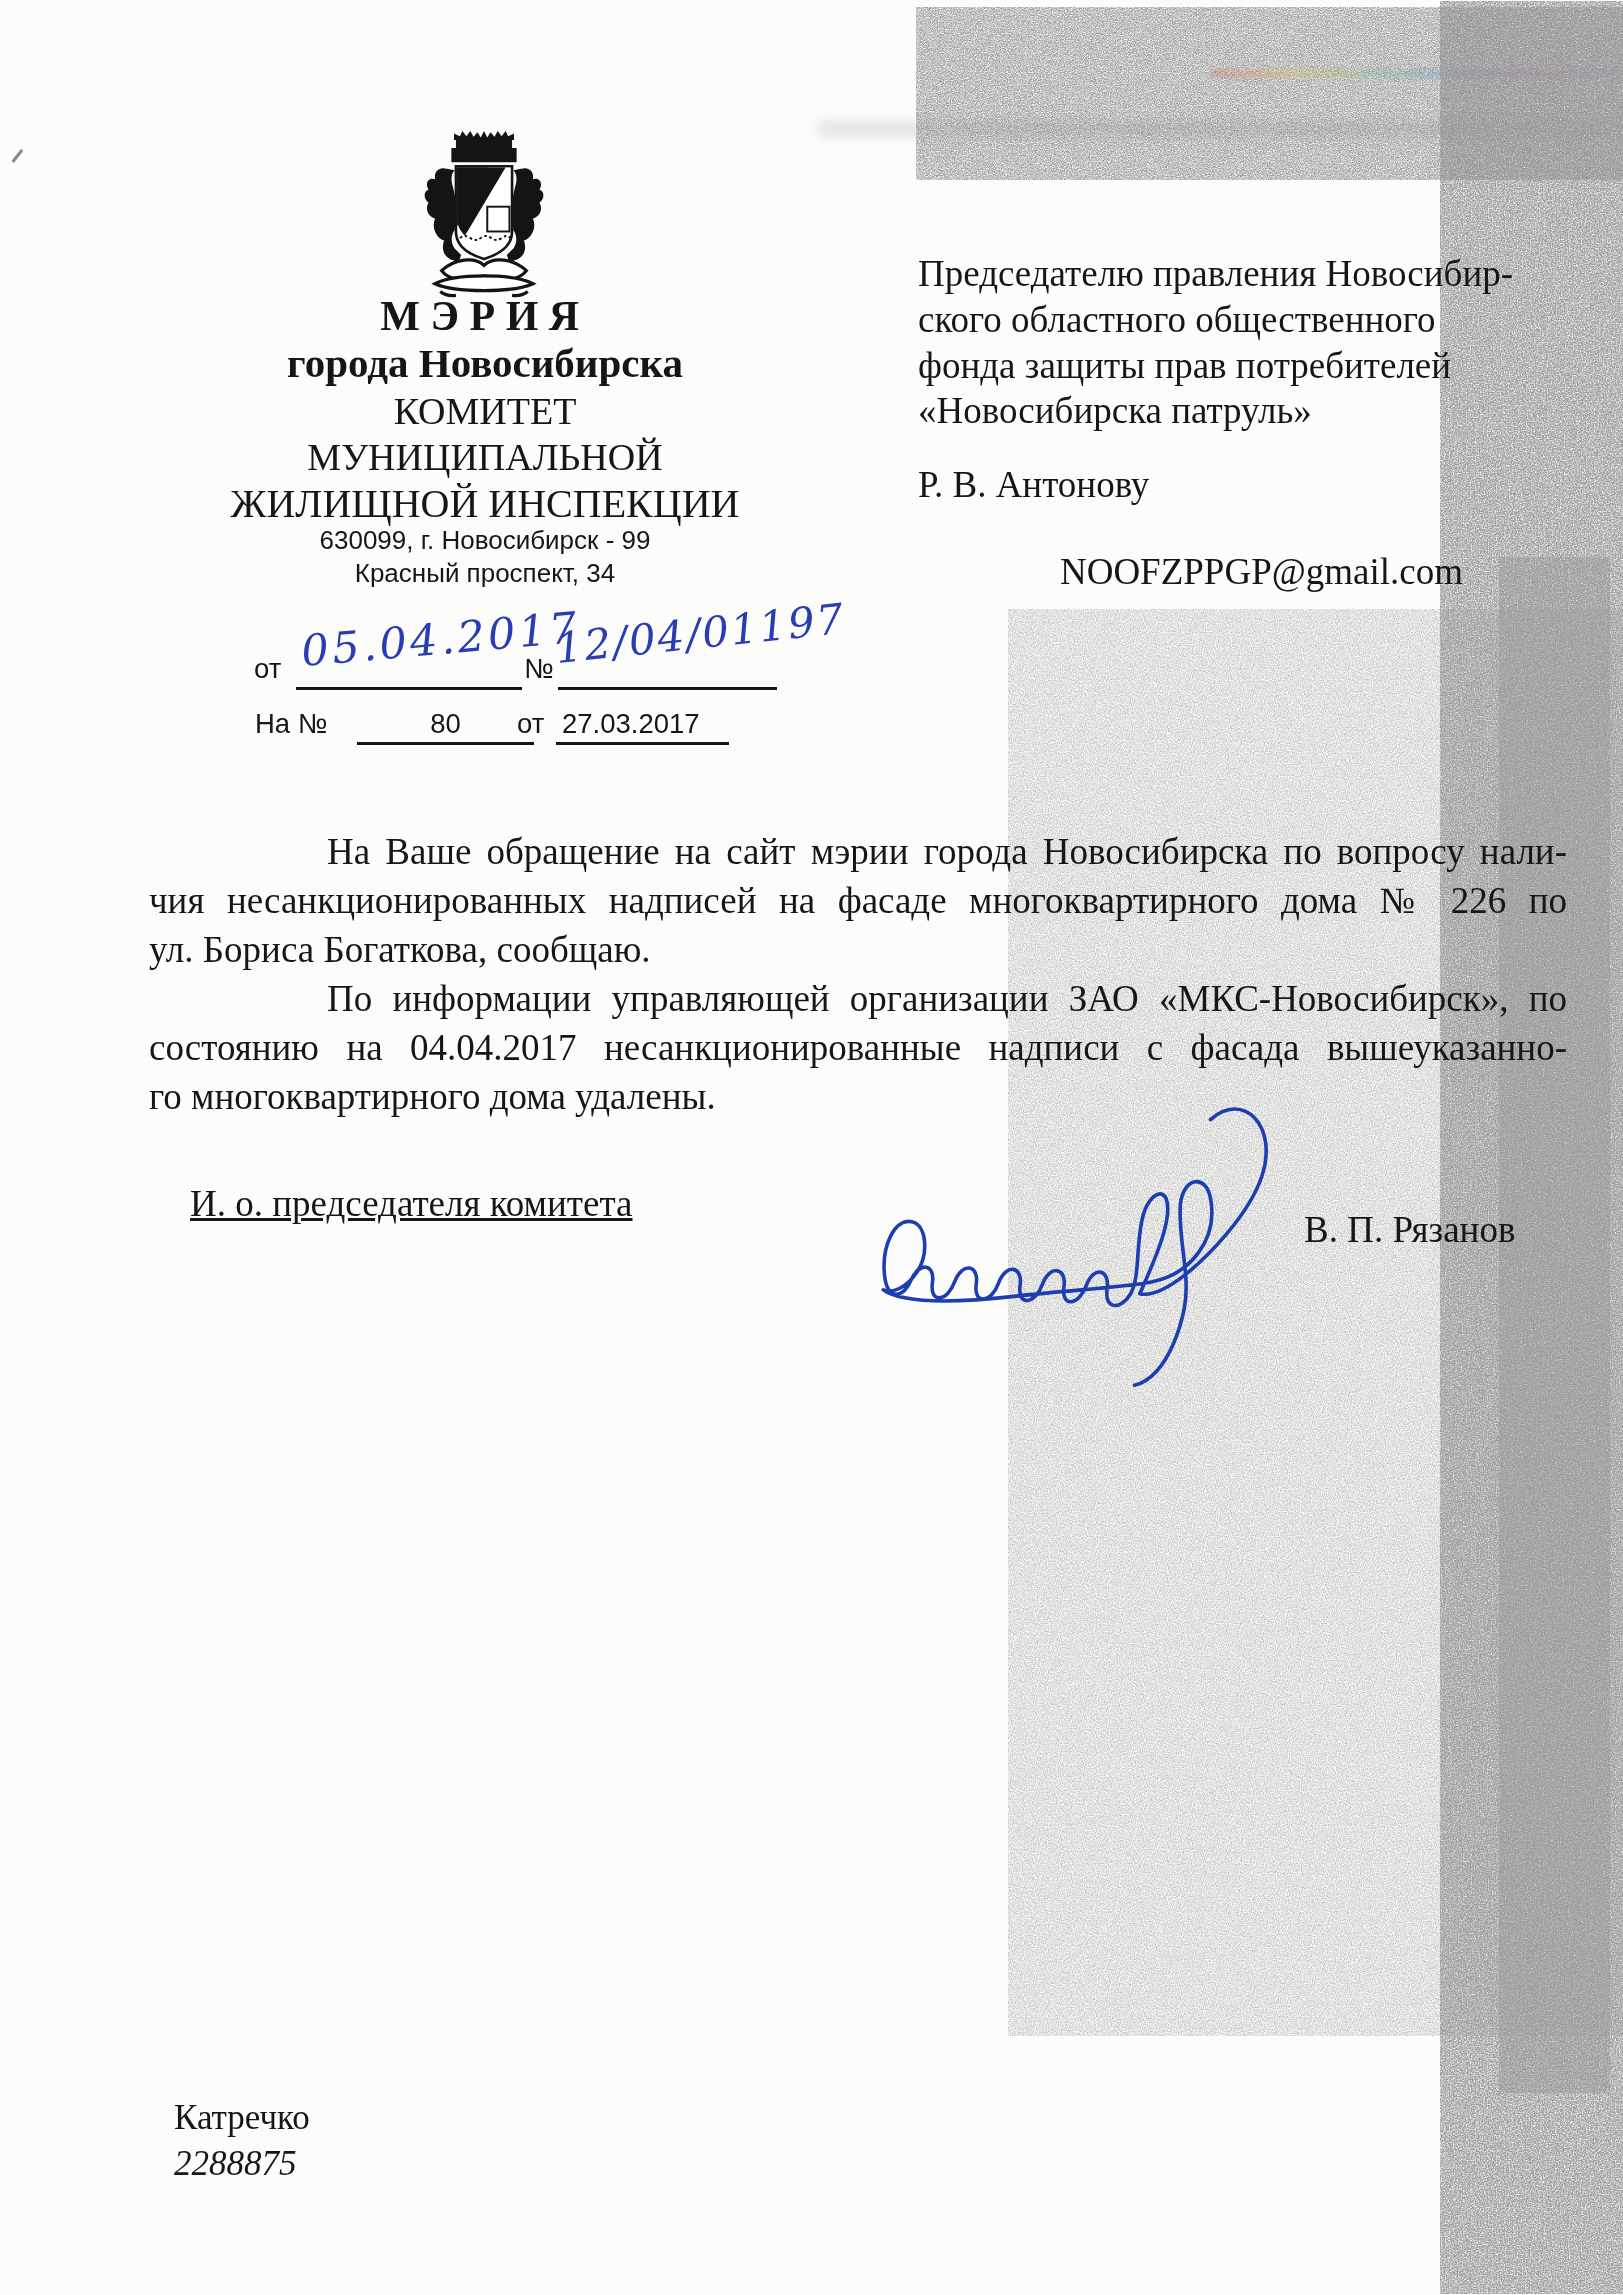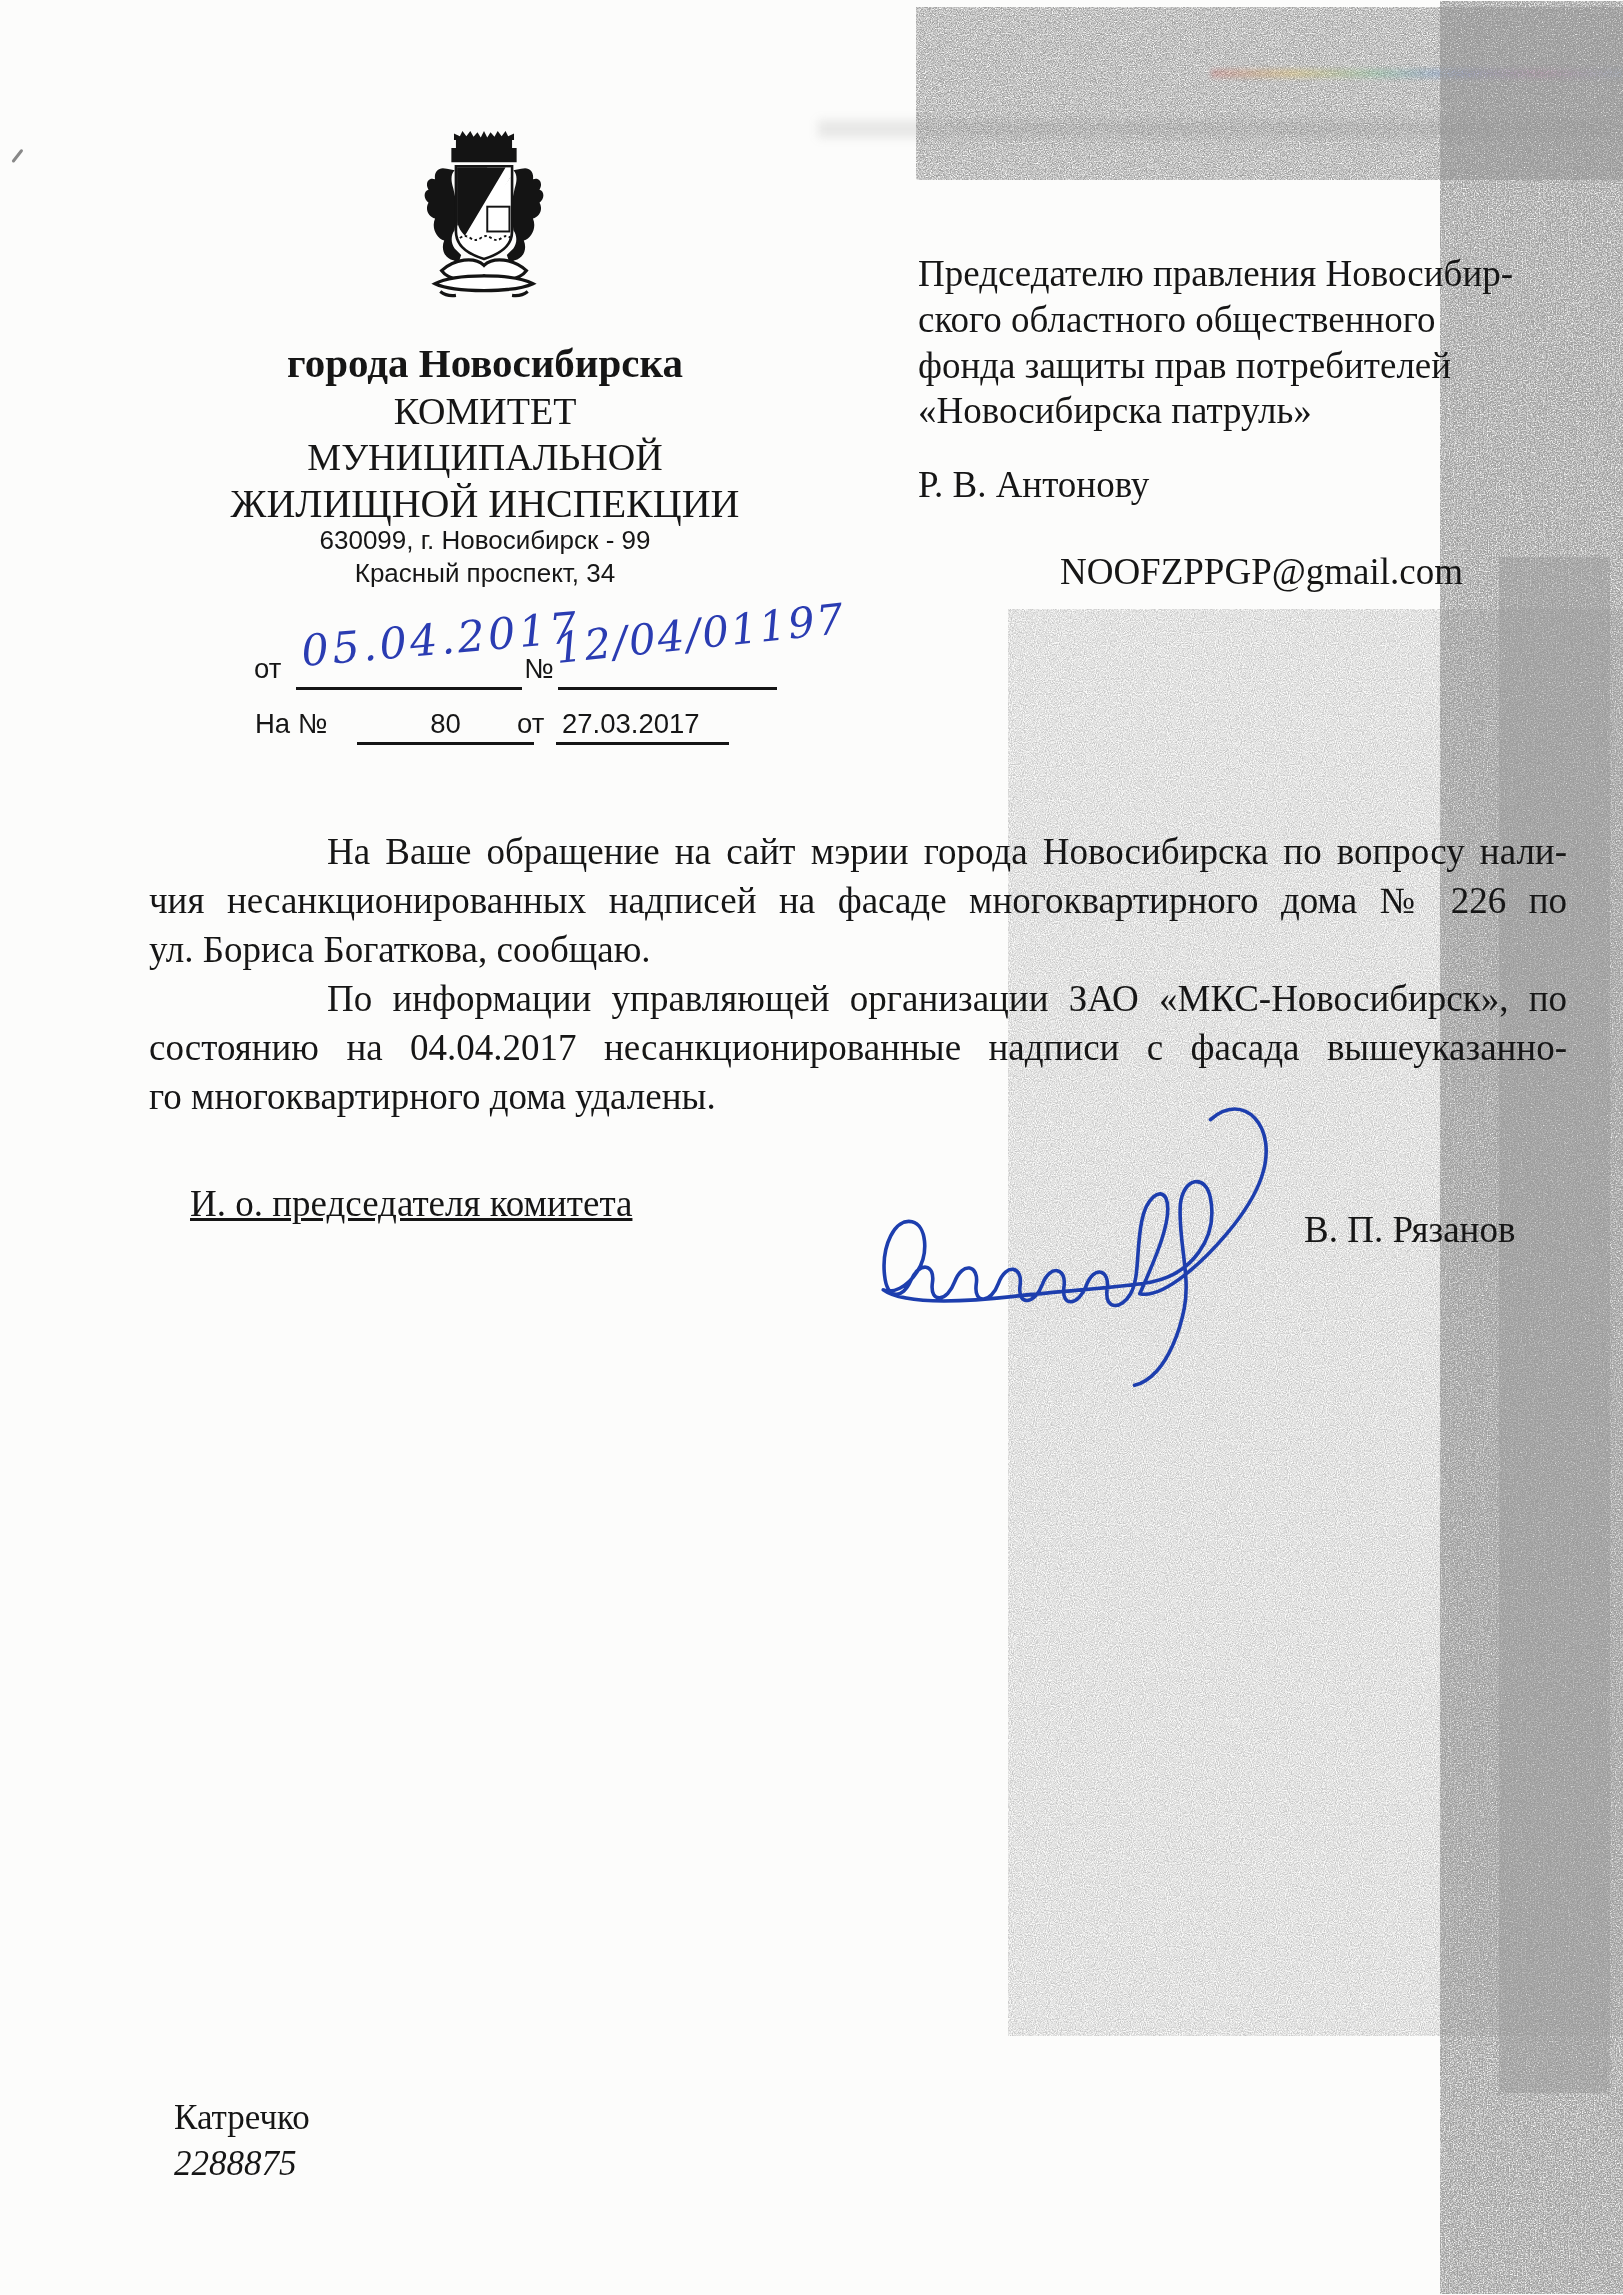--- a/index.html
+++ b/index.html
@@ -120,20 +120,21 @@
       <path d="M128 60 L136 60 L136 74 L76 172 C72 170 69 167 66 164 Z" fill="#ffffff"></path>
       <rect x="100" y="120" width="34" height="38" fill="#ffffff" stroke="#141414" stroke-width="3"></rect>
       <path d="M58 168 q8 -6 16 0 q8 6 16 0 q8 -6 16 0 q8 6 16 0 q8 -6 14 0" fill="none" stroke="#141414" stroke-width="3" stroke-dasharray="4 4"></path>
 
       <path d="M30 218 C50 200 80 196 95 210 C110 196 140 200 160 218 C150 232 120 238 95 226 C70 238 40 232 30 218 Z" fill="#ffffff" stroke="#141414" stroke-width="5"></path>
       <path d="M20 238 C50 222 140 222 170 238 C140 252 50 252 20 238 Z" fill="#ffffff" stroke="#141414" stroke-width="5"></path>
       <path d="M28 250 q10 8 24 6 M162 250 q-10 8 -24 6" fill="none" stroke="#141414" stroke-width="5"></path>
     </g>
   </svg>
 
+  <div class="abs lh lh-title1">МЭРИЯ</div>
   <div class="abs lh lh-title2">города Новосибирска</div>
   <div class="abs lh lh-com0">КОМИТЕТ</div>
   <div class="abs lh lh-com1">МУНИЦИПАЛЬНОЙ</div>
   <div class="abs lh lh-com2">ЖИЛИЩНОЙ ИНСПЕКЦИИ</div>
   <div class="abs lh lh-addr lh-a0">630099, г. Новосибирск - 99</div>
   <div class="abs lh lh-addr lh-a1">Красный проспект, 34</div>
 
   <div class="abs ref-sans" style="left:254px;top:653px;">от</div>
   <div class="abs uline" style="left:296px;top:687px;width:226px;"></div>
   <div class="abs hw" style="left:301px;top:614px;font-size:43px;letter-spacing:3.3px;transform:rotate(-5deg);">05.04.2017</div>

